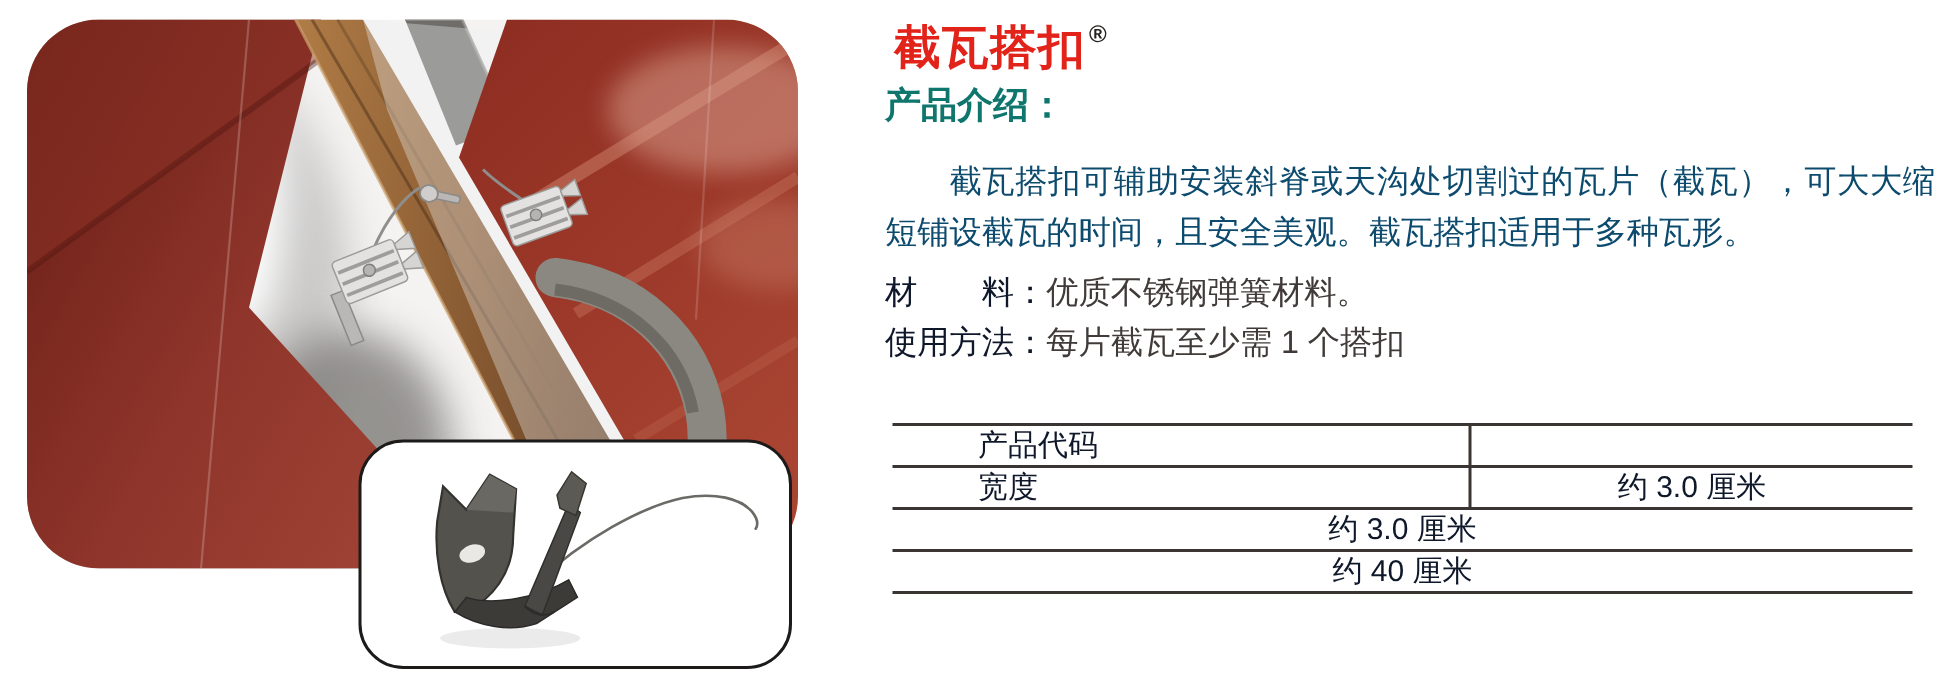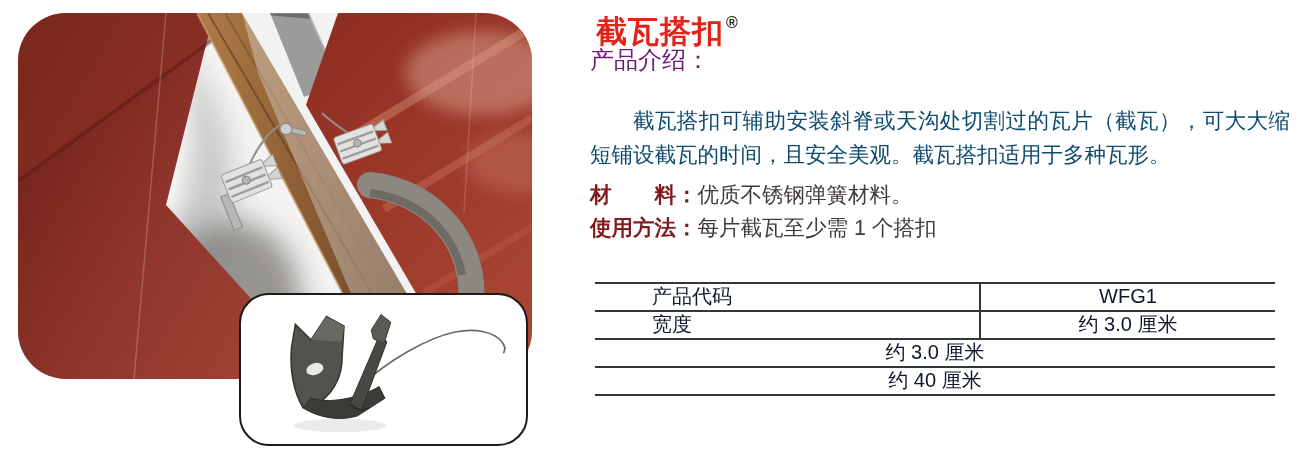--- a/index.html
+++ b/index.html
@@ -26,29 +26,29 @@
 
   .title{
     position:absolute;left:596px;top:12px;margin:0;
     font-size:31px;font-weight:bold;color:#e2231a;letter-spacing:1px;line-height:40px;
   }
   .title .rmark{
     font-size:16px;font-weight:bold;color:#262220;letter-spacing:0;
     position:relative;top:-14px;left:2px;
   }
   .heading{
-    position:absolute;left:590px;top:44px;margin:0;
-    font-size:24px;font-weight:normal;color:#701a75;line-height:32px;
+    position:absolute;left:590px;top:55px;margin:0;
+    font-size:24px;font-weight:bold;color:#0f766e;line-height:32px;
   }
   .desc{
     position:absolute;left:590px;top:104px;width:700px;margin:0;
     font-size:21.5px;line-height:34px;color:#0c4a6e;text-indent:2em;text-align:justify;
   }
   .kv{position:absolute;left:590px;font-size:21.5px;line-height:30px;color:#403b39;white-space:pre;}
-  .kv .k{font-weight:bold;color:#7f1d1d;}
+  .kv .k{font-weight:normal;color:#0f172a;}
   .kv.material{top:180px;}
   .kv.usage{top:213px;}
 
   
   .spec{
     position:absolute;left:595px;top:282px;width:680px;
     border-top:2.5px solid #3a3432;
     font-size:20px;color:#0f172a;z-index:2;
   }
   .spec .tr{display:flex;height:25.9px;border-bottom:2.5px solid #3a3432;}
@@ -196,21 +196,20 @@
 
     <p class="desc">截瓦搭扣可辅助安装斜脊或天沟处切割过的瓦片（截瓦），可大大缩短铺设截瓦的时间，且安全美观。截瓦搭扣适用于多种瓦形。</p>
 
     <div class="kv material"><span class="k">材　　料：</span><span>优质不锈钢弹簧材料。</span></div>
 
     <div class="kv usage"><span class="k">使用方法：</span><span>每片截瓦至少需 1 个搭扣</span></div>
 
     <div class="spec">
       <div class="tr">
         <div class="td l">产品代码</div>
-        <div class="td r">WFG1</div>
       </div>
       <div class="tr">
         <div class="td l">宽度</div>
         <div class="td r">约 3.0 厘米</div>
       </div>
       <div class="tr">
         <div class="td r">约 3.0 厘米</div>
       </div>
       <div class="tr">
         <div class="td r">约 40 厘米</div>

